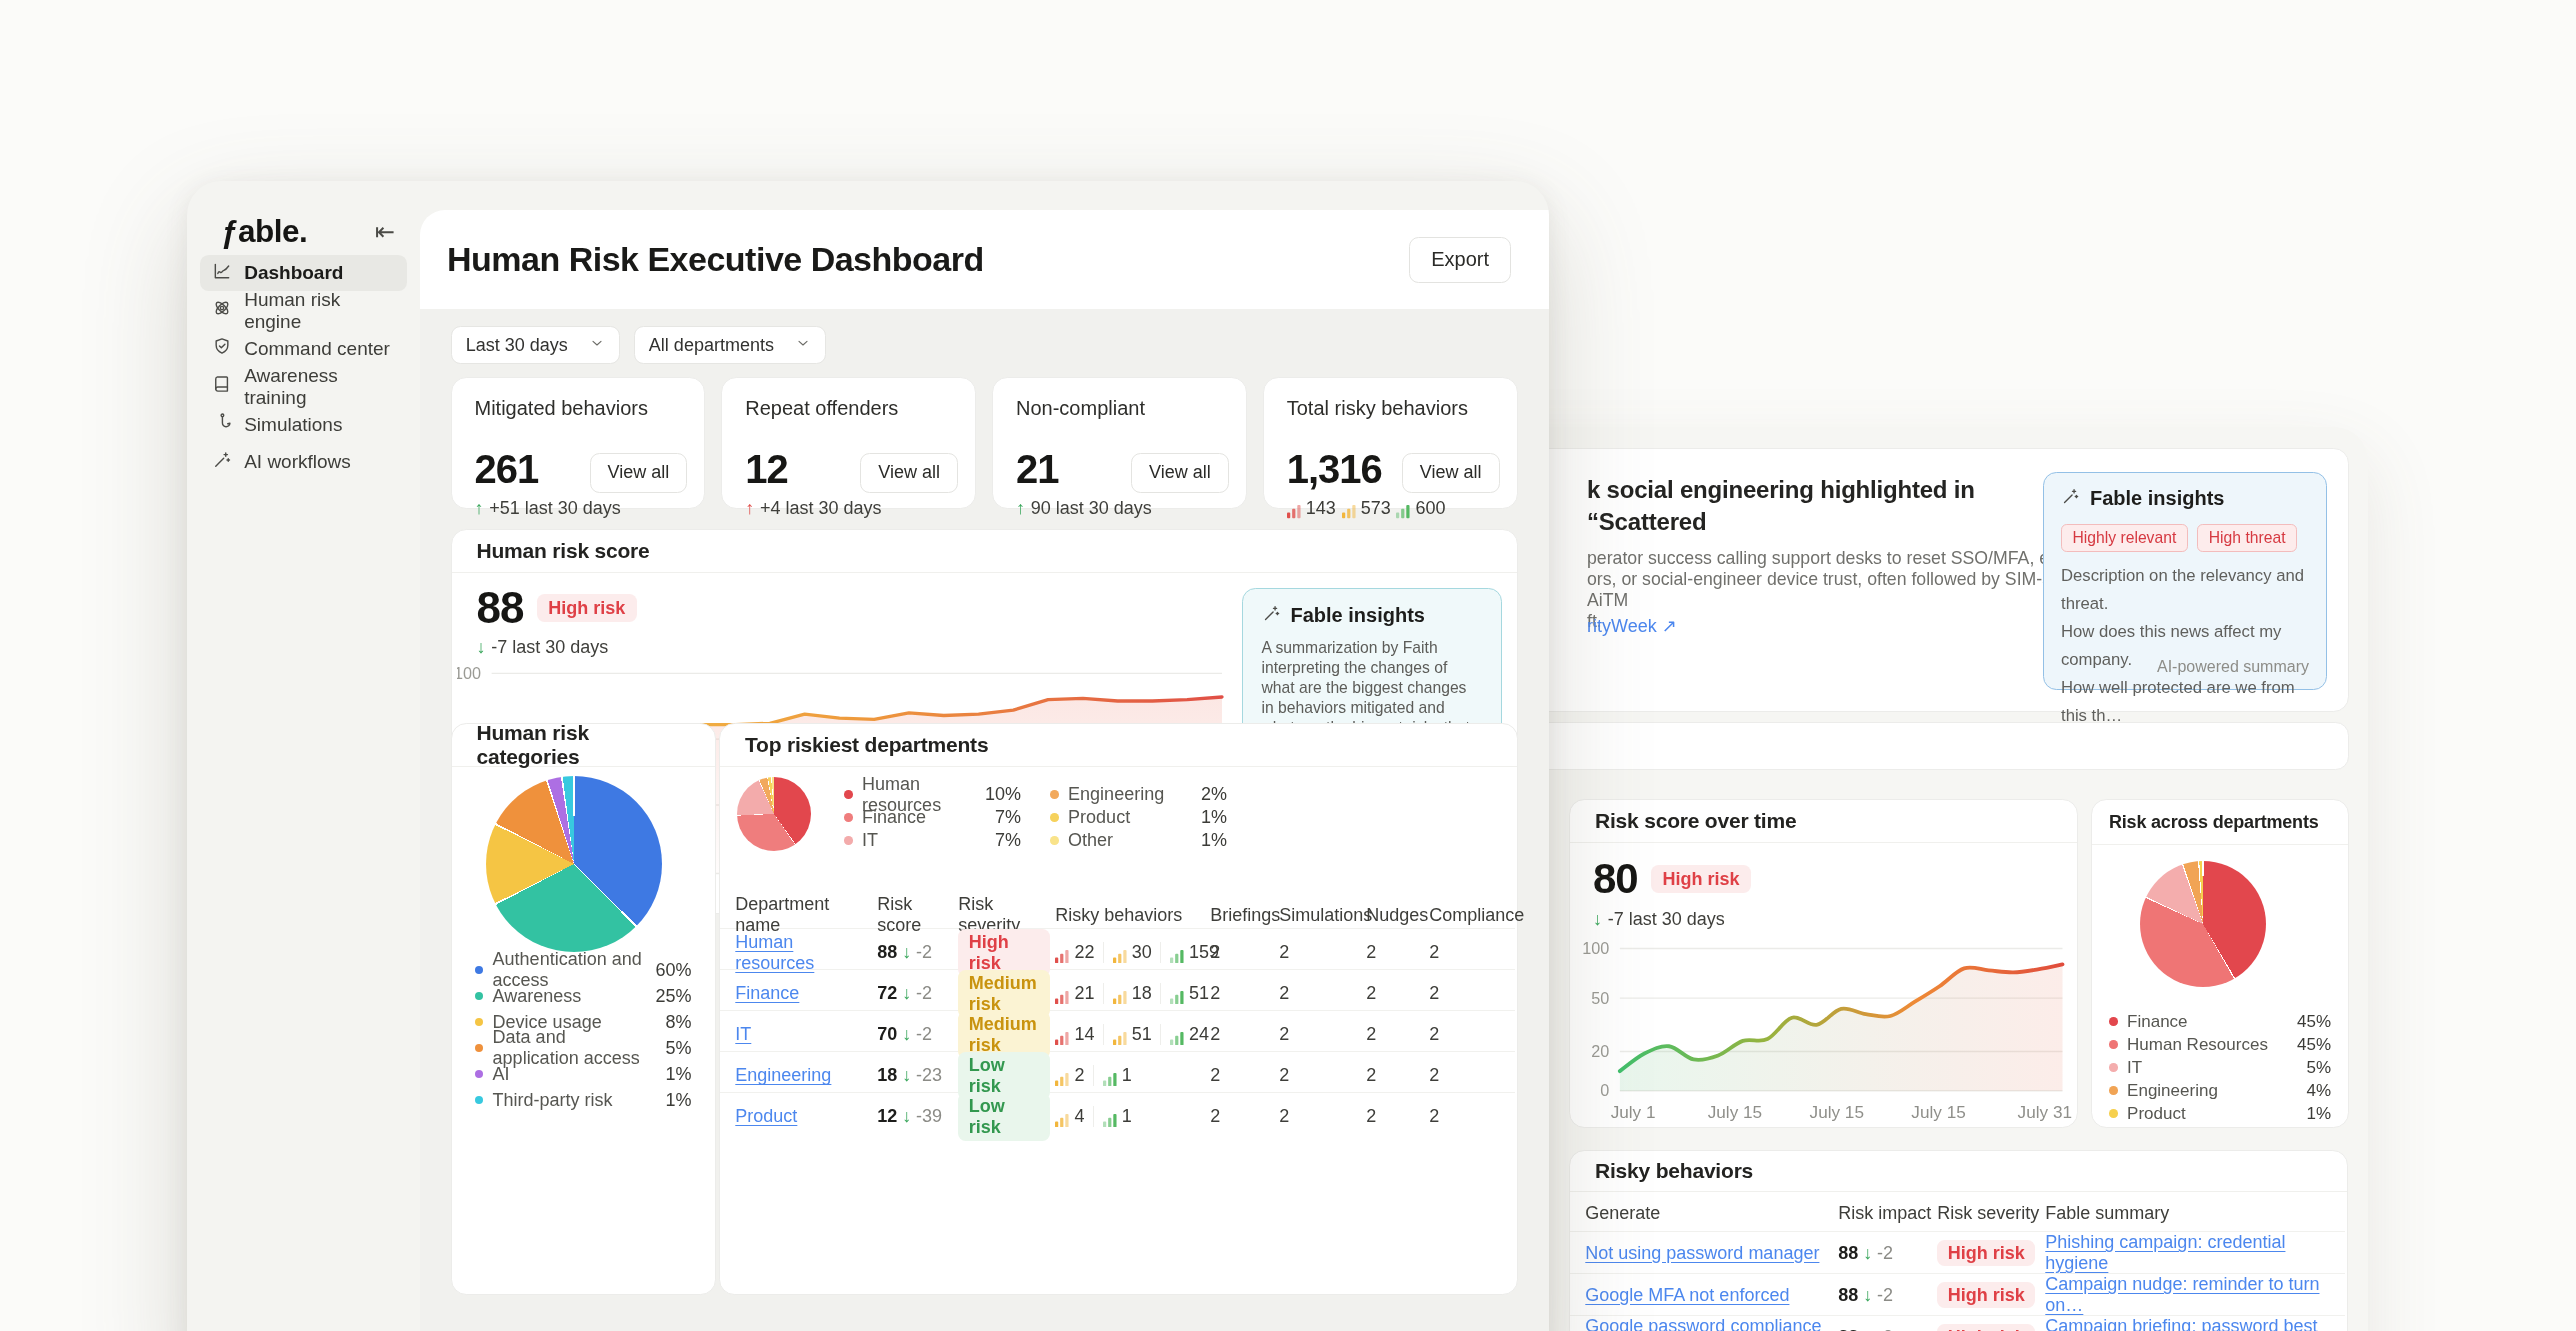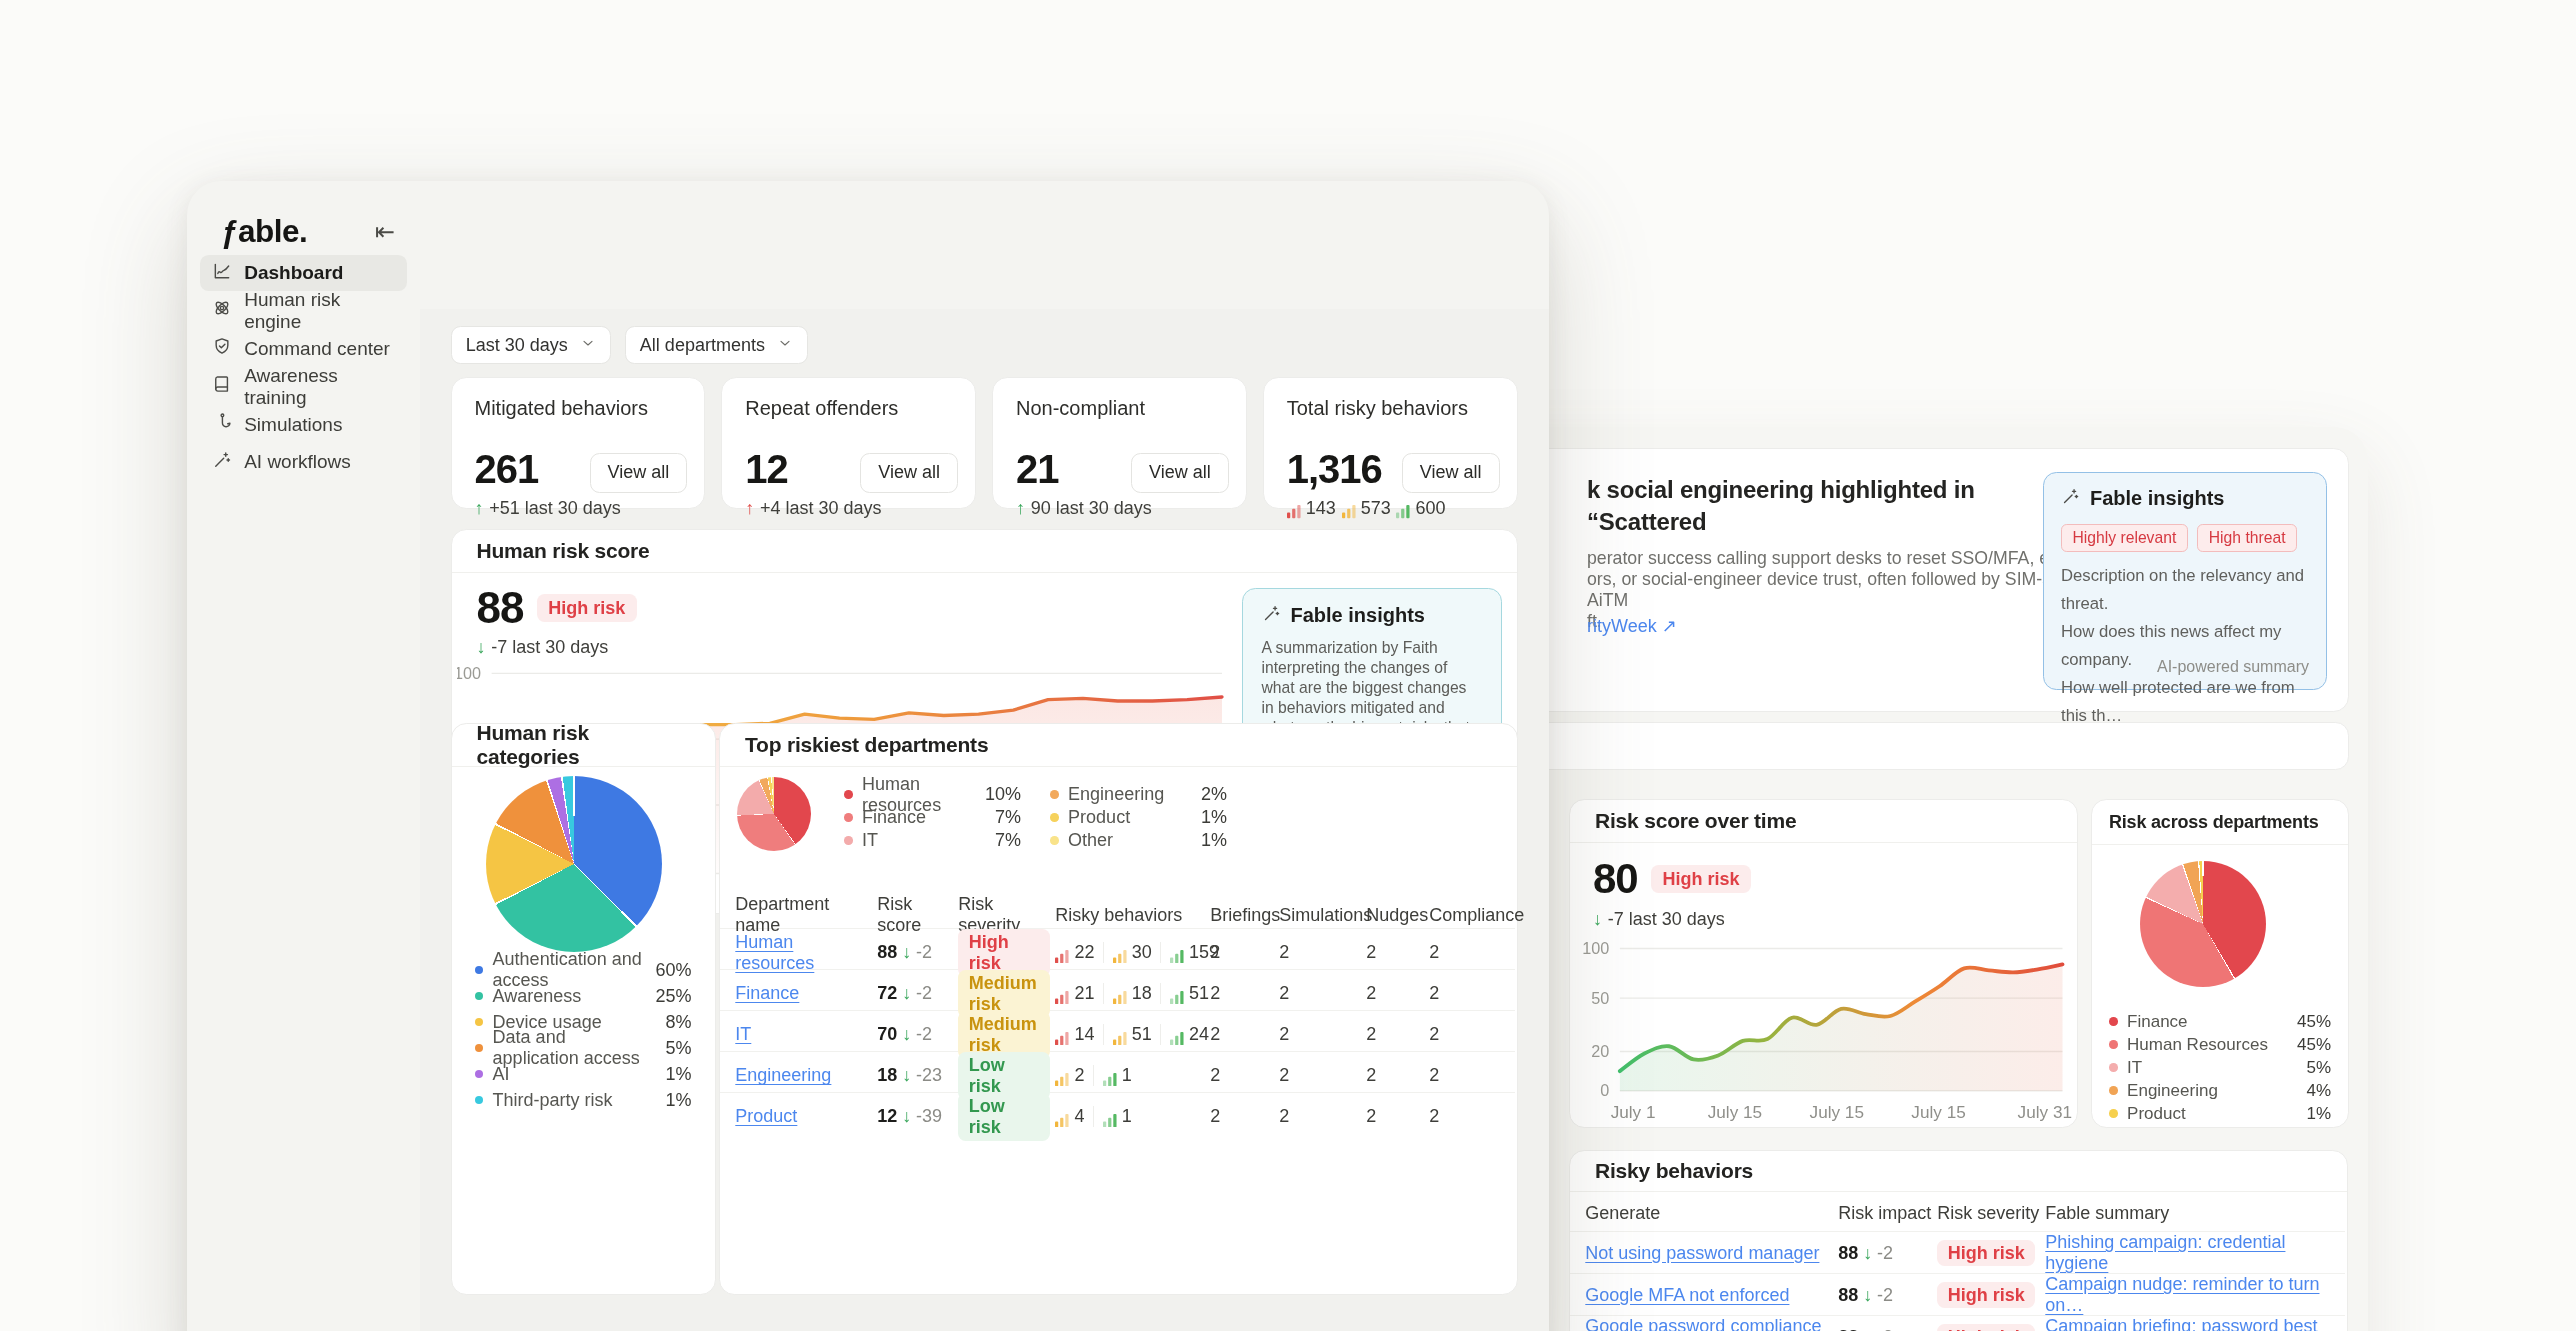--- a/index.html
+++ b/index.html
@@ -26,21 +26,21 @@
   
   .content-head{position:absolute;left:233px;top:29px;right:0;height:99px;background:#fff;
                 border-top-left-radius:25px;display:flex;align-items:center;justify-content:space-between;
                 padding:0 38px 0 27px;box-sizing:border-box}
   .page-title{font-size:34px;font-weight:700;letter-spacing:-0.5px;color:#1a1a18}
   .btn{background:#fff;border:1px solid #e3e3e0;border-radius:9.5px;font-size:20px;color:#2b2b28;
        padding:10.5px 21px;cursor:pointer;font-family:inherit}
   
   .content-body{position:absolute;left:233px;top:128px;right:0;bottom:0;background:#f1f1ee}
   .chips{position:absolute;left:30.5px;top:17px;display:flex;gap:13.4px}
-  .chip{display:inline-flex;align-items:center;gap:12px;background:#fff;border:1px solid #e6e6e3;
+  .chip{display:inline-flex;align-items:center;gap:21px;background:#fff;border:1px solid #e6e6e3;
         border-radius:9.5px;height:36px;padding:0 14.3px;font-size:18px;color:#323230;cursor:pointer}
   .chip .icon{color:#6b6b66}
   
   #metrics{position:absolute;left:30.5px;top:68px;width:1067px;display:grid;grid-template-columns:repeat(4,1fr);gap:16px}
   .metric-card{position:relative;background:#fff;border:1px solid #ececea;border-radius:15.3px;height:132px;box-sizing:border-box;padding:19px 19px 0 23px}
   .m-label{font-size:20px;color:#2e2e2b}
   .m-value{font-size:40px;font-weight:700;letter-spacing:-1px;color:#171715;margin-top:27px}
   .m-sub{display:flex;align-items:center;gap:5.7px;font-size:18px;color:#3f3f3b;margin-top:5.7px}
   .va-btn{position:absolute;right:17px;bottom:15.3px;background:#fff;border:1px solid #e4e4e1;border-radius:9.5px;
           font-size:18px;color:#2b2b28;padding:8.6px 17px;cursor:pointer;font-family:inherit}
@@ -320,20 +320,24 @@
           <span class="icon"><svg width="20" height="20" viewBox="0 0 24 24" fill="none" stroke="currentColor" stroke-width="1.7" stroke-linecap="round" stroke-linejoin="round">
               <path d="M4.5 19.5L14 10"></path>
               <path d="M16.5 3.5v4M14.5 5.5h4"></path>
               <path d="M19.5 10.5v3M18 12h3"></path>
             </svg></span>
           <span>AI workflows</span>
         </div>
       </nav>
   </aside>
 
+  <header class="content-head">
+    <span class="page-title">Human Risk Executive Dashboard</span>
+    <button class="btn">Export</button>
+  </header>
 
   <div class="content-body">
     <div class="chips">
       <div class="chip">
           <span>Last 30 days</span>
           <span class="icon" id="chev1"><svg width="16" height="16" viewBox="0 0 24 24" fill="none" stroke="currentColor" stroke-width="1.7" stroke-linecap="round" stroke-linejoin="round">
               <path d="M6 9.5l6 5.5 6-5.5"></path>
             </svg></span>
         </div>
       <div class="chip">

